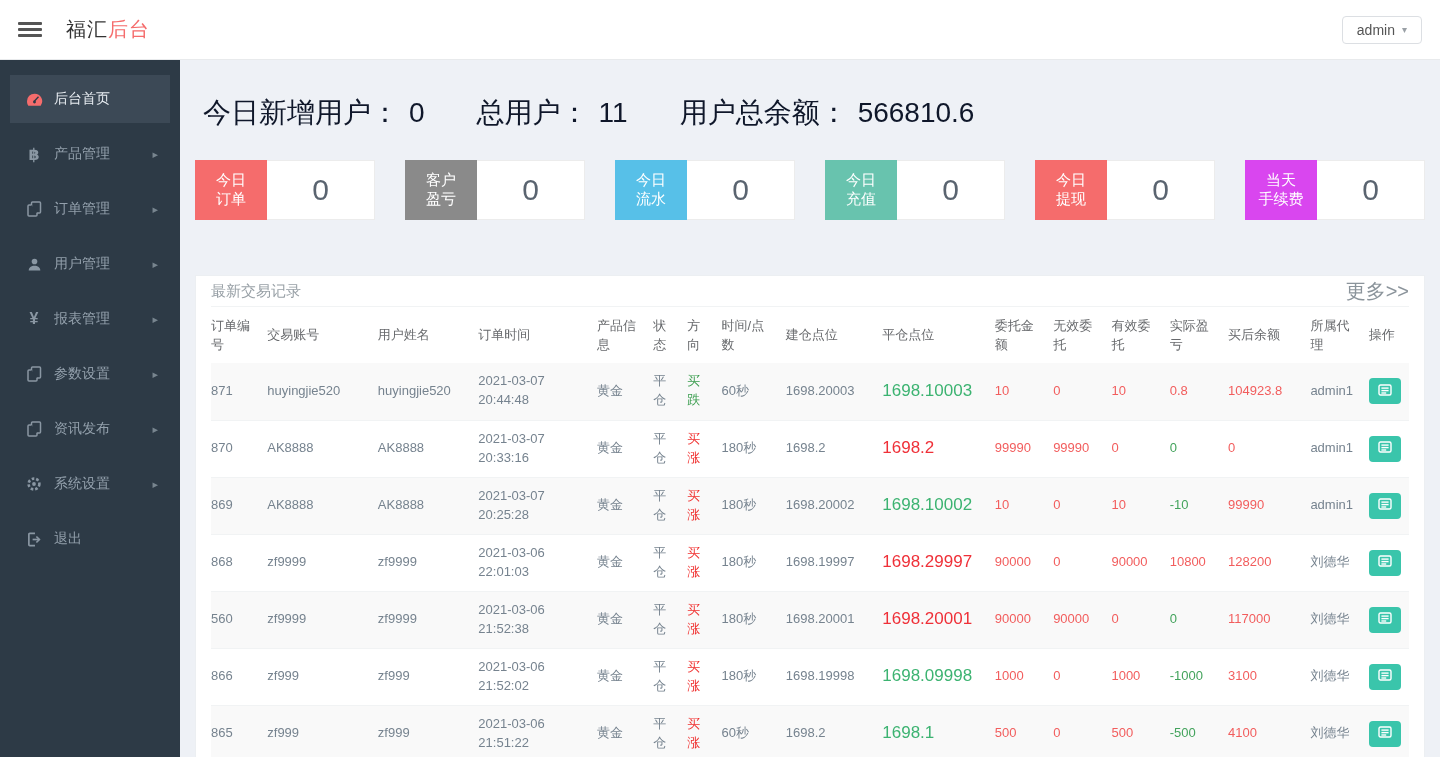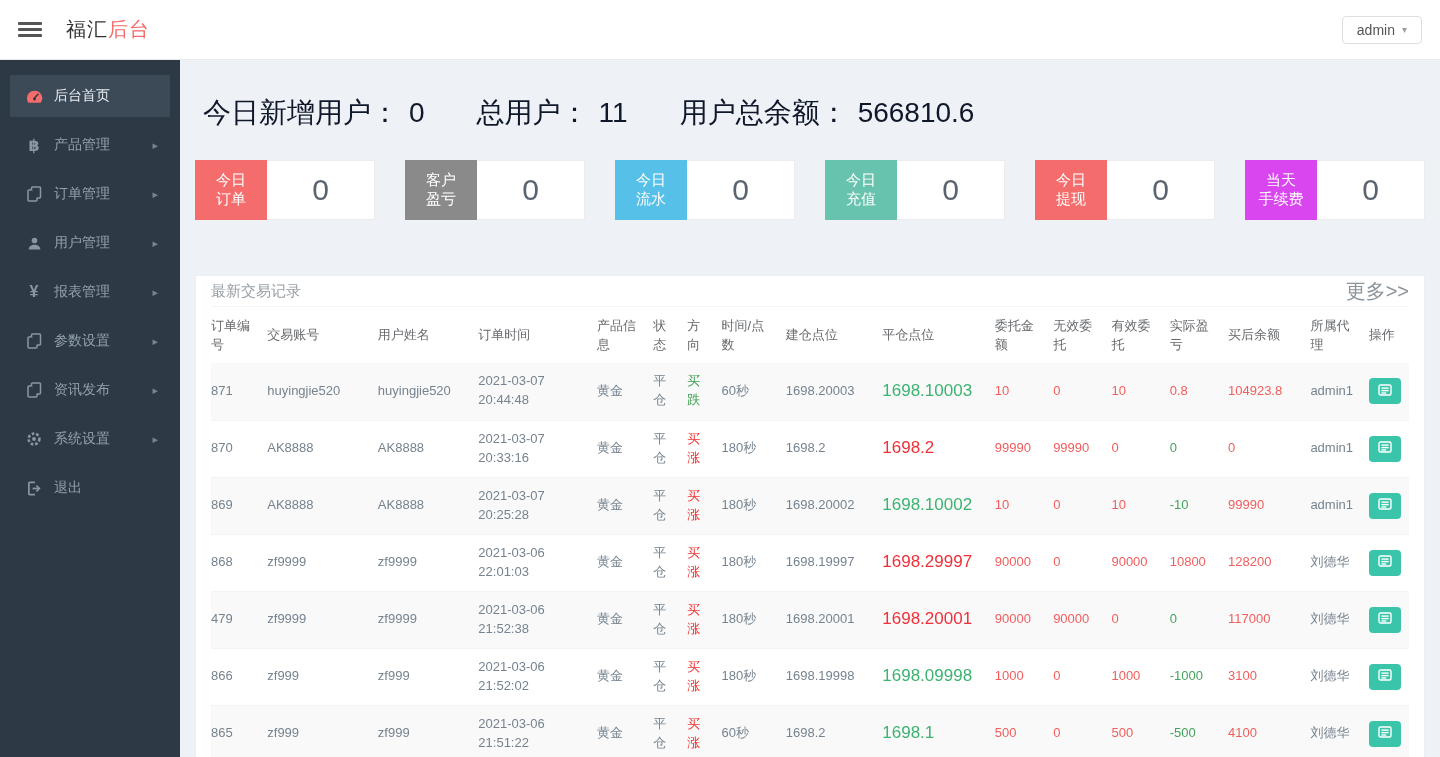--- a/index.html
+++ b/index.html
@@ -27,21 +27,21 @@
     display:flex; align-items:center; gap:7px;
     font-family:inherit;
   }
   .user-menu .caret { font-size:10px; color:#9aa0a6; }
   
   .sidebar {
     position:absolute; top:60px; left:0; bottom:0; width:180px;
     background:#2d3a46; padding-top:15px;
   }
   .side-item {
-    height:42px; margin:0 10px 7px; padding:0 12px;
+    height:48px; margin:0 10px 7px; padding:0 12px;
     display:flex; align-items:center;
     color:#93a0ac; font-size:14px; cursor:pointer;
   }
   .side-item.active { background:#3c4956; color:#e8edf2; }
   .side-icon { width:24px; margin-right:8px; display:inline-flex; justify-content:center; align-items:center; color:#8a97a3; }
   .side-item.active .side-icon { color:#f56c6c; }
   .side-label { flex:1; }
   .side-arrow { font-size:11px; color:#78858f; }
   
   .main { position:absolute; left:180px; top:60px; right:0; bottom:0; padding:12px 15px; overflow:hidden; }
@@ -390,21 +390,21 @@
             <td><button class="op-btn">
                 <span><svg width="14" height="12" viewBox="0 0 14 12" fill="none" stroke="#fff" stroke-width="1.4">
                     <rect x="1" y="1" width="12" height="10" rx="1.5"></rect>
                     <line x1="3.4" y1="4.1" x2="10.6" y2="4.1"></line>
                     <line x1="3.4" y1="6.6" x2="10.6" y2="6.6"></line>
                     <line x1="3.4" y1="9" x2="8.2" y2="9"></line>
                   </svg></span>
               </button></td>
           </tr>
           <tr>
-            <td>479</td>
+            <td>560</td>
             <td>zf9999</td>
             <td>zf9999</td>
             <td>2021-03-06 21:52:38</td>
             <td>黄金</td>
             <td>平仓</td>
             <td class="dir-red">买涨</td>
             <td>180秒</td>
             <td>1698.20001</td>
             <td class="px-red">1698.20001</td>
             <td class="val-red">90000</td>

